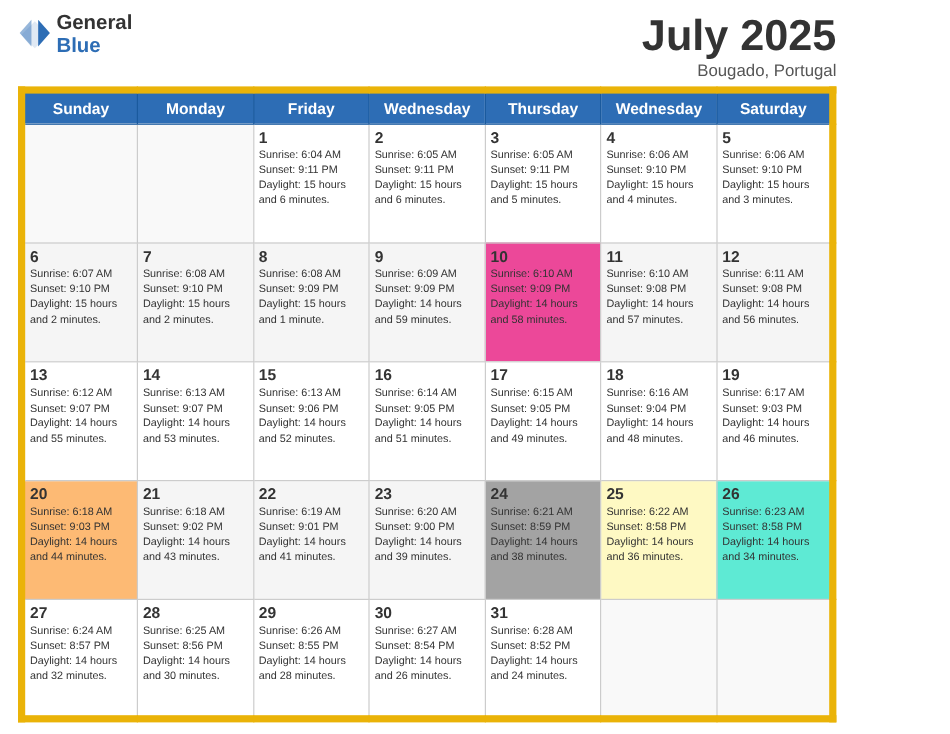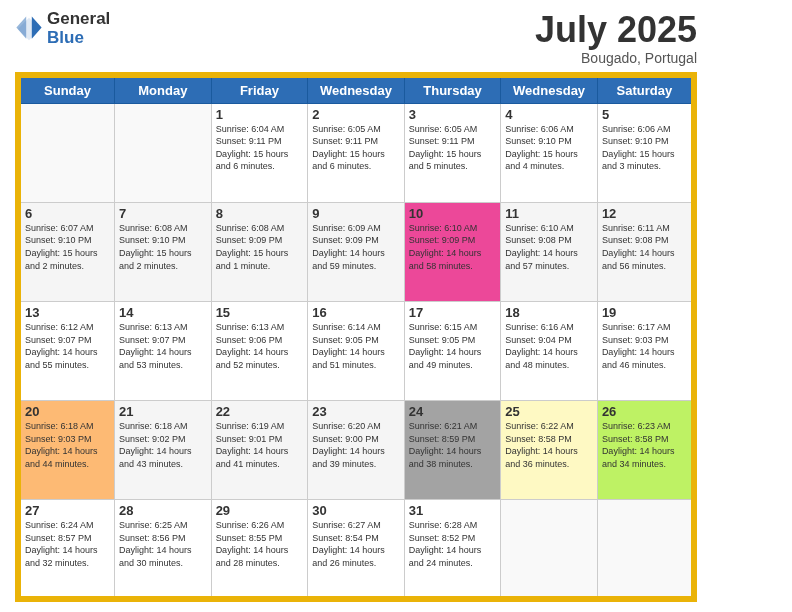--- a/index.html
+++ b/index.html
@@ -223,21 +223,21 @@
             <div class="day-info">Sunrise: 6:20 AM<br>Sunset: 9:00 PM<br>Daylight: 14 hours<br>and 39 minutes.</div>
           </td>
           <td style="background-color: #a3a3a3;">
             <span class="day-number">24</span>
             <div class="day-info">Sunrise: 6:21 AM<br>Sunset: 8:59 PM<br>Daylight: 14 hours<br>and 38 minutes.</div>
           </td>
           <td style="background-color: #fef9c3;">
             <span class="day-number">25</span>
             <div class="day-info">Sunrise: 6:22 AM<br>Sunset: 8:58 PM<br>Daylight: 14 hours<br>and 36 minutes.</div>
           </td>
-          <td style="background-color: #bef264;">
+          <td style="background-color: #5eead4;">
             <span class="day-number">26</span>
             <div class="day-info">Sunrise: 6:23 AM<br>Sunset: 8:58 PM<br>Daylight: 14 hours<br>and 34 minutes.</div>
           </td>
         </tr>
         <tr>
           <td>
             <span class="day-number">27</span>
             <div class="day-info">Sunrise: 6:24 AM<br>Sunset: 8:57 PM<br>Daylight: 14 hours<br>and 32 minutes.</div>
           </td>
           <td>

